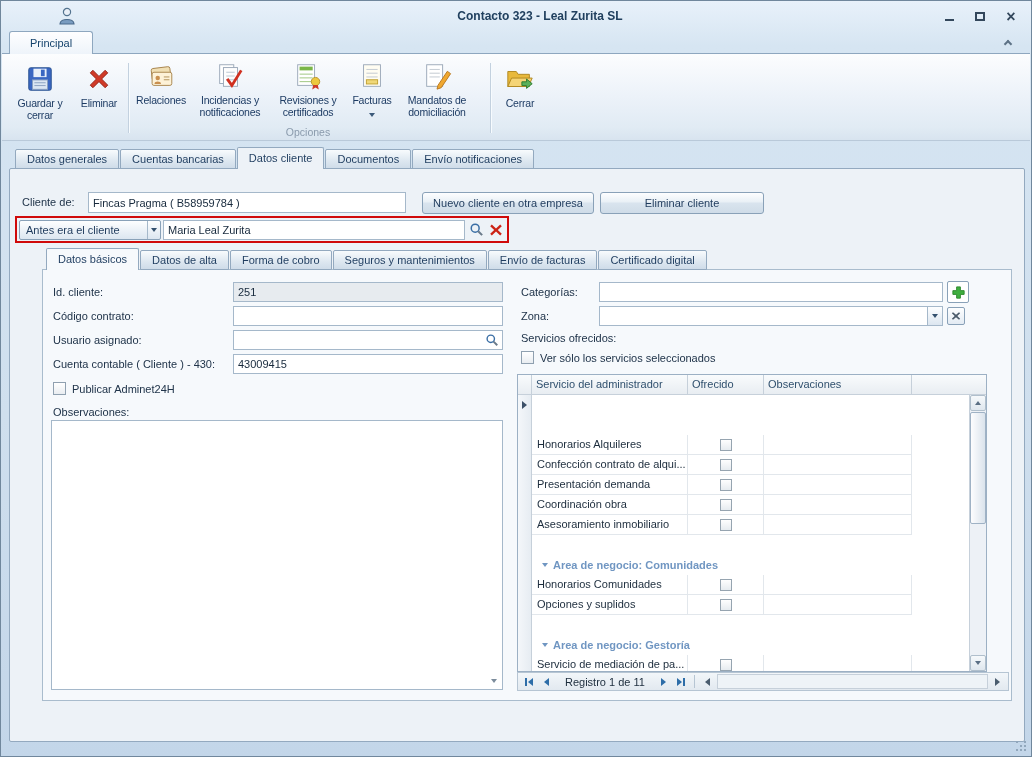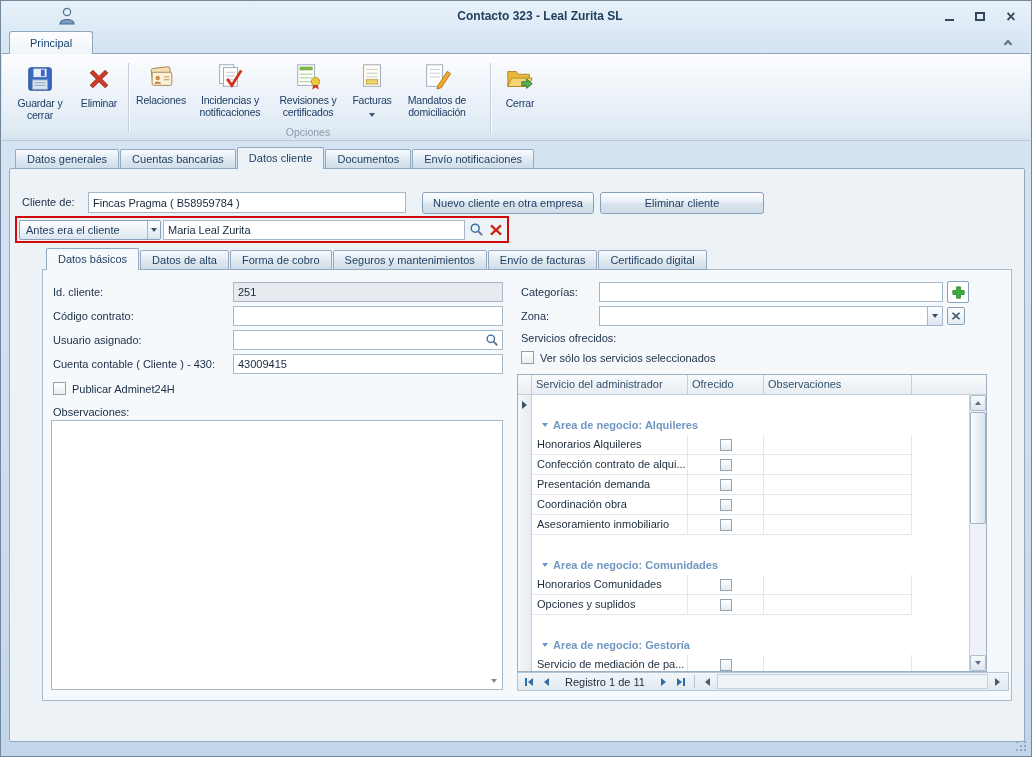--- a/index.html
+++ b/index.html
@@ -408,24 +408,20 @@
 
           <div class="g-row">
             <div class="g-ind">
                 <span class="t-right"></span>
               </div>
             <div class="g-fill"></div>
           </div>
 
           <div class="g-row">
             <div class="g-ind"></div>
-            <div class="g-text">
-                <span class="t-down"></span>
-                <span>Area de negocio: Alquileres</span>
-              </div>
           </div>
 
           <div class="g-row">
             <div class="g-ind"></div>
             <div class="gc c-service">Honorarios Alquileres</div>
             <div class="gc c-offered">
                 <span class="cbx"></span>
               </div>
             <div class="gc c-notes"></div>
             <div class="g-fill"></div>

